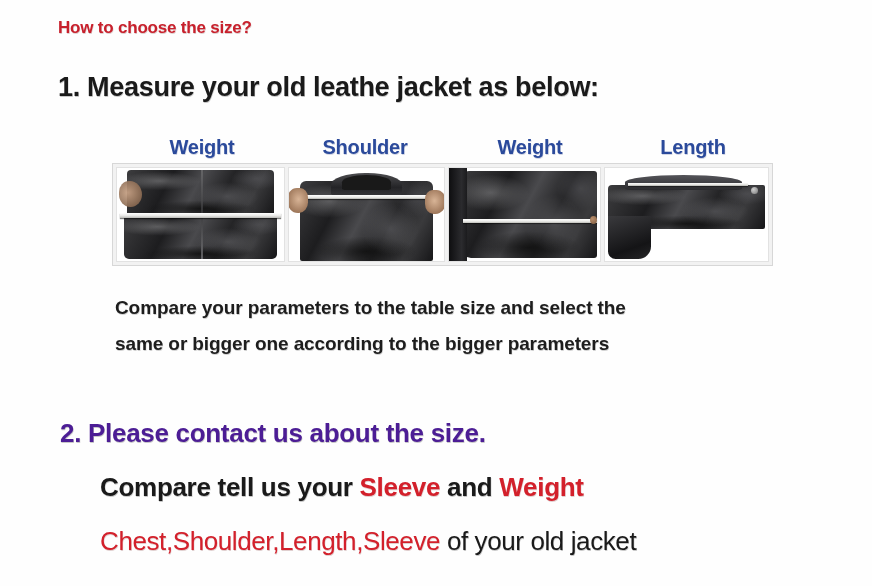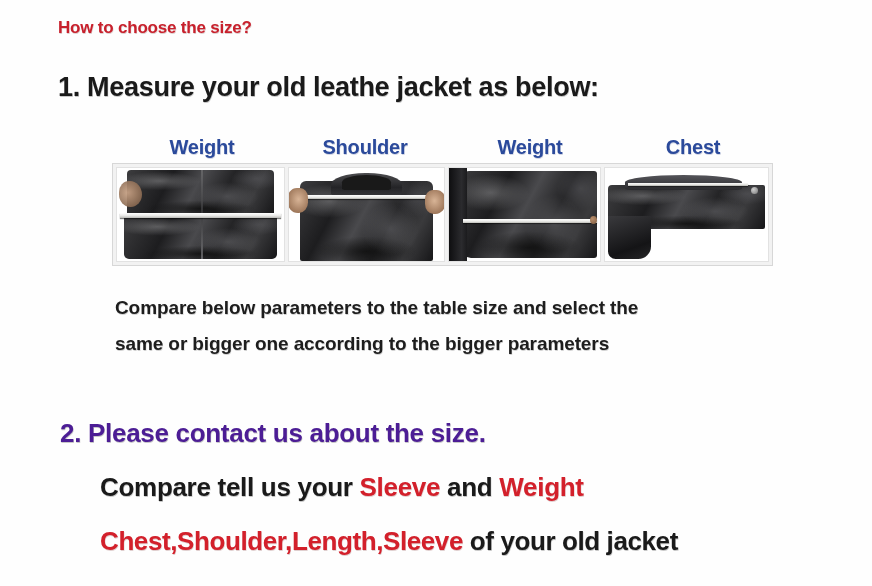--- a/index.html
+++ b/index.html
@@ -267,40 +267,40 @@
     color: #1a1a1a;
     letter-spacing: -0.3px;
     text-shadow: 0.5px 0.5px 0px rgba(120,120,120,0.4);
     white-space: nowrap;
   }
   #line-measures {
     position: absolute;
     left: 100px;
     top: 526px;
     font-size: 26px;
-    font-weight: bold;
+    font-weight: normal;
     color: #1a1a1a;
     letter-spacing: -0.4px;
     text-shadow: 0.5px 0.5px 0px rgba(120,120,120,0.4);
     white-space: nowrap;
   }
   .red { color: #d3202b; text-shadow: 0.5px 0.5px 0px rgba(170,120,120,0.35); }
 </style>
 </head>
 <body>
 
 <div id="title">How to choose the size?</div>
 
 <div id="step1">1. Measure your old leathe jacket as below:</div>
 
 <div id="labels">
   <div class="meas-label" style="left:90px;">Weight</div>
   <div class="meas-label" style="left:253px;">Shoulder</div>
   <div class="meas-label" style="left:418px;">Weight</div>
-  <div class="meas-label" style="left:581px;">Chest</div>
+  <div class="meas-label" style="left:581px;">Length</div>
 </div>
 
 <div id="photo-strip">
 
   <div class="photo chest">
     <div class="leather body-upper"></div>
     <div class="leather body-lower"></div>
     <div class="zipper"></div>
     <div class="tape"></div>
     <div class="hand"></div>
@@ -326,21 +326,21 @@
     <div class="leather arm"></div>
     <div class="shoulder-top"></div>
     <div class="cuff"></div>
     <div class="tape"></div>
     <div class="knob"></div>
   </div>
 
 </div>
 
 <div id="para">
-  <div>Compare below parameters to the table size and select the</div>
+  <div>Compare your parameters to the table size and select the</div>
   <div>same or bigger one according to the bigger parameters</div>
 </div>
 
 <div id="step2">2. Please contact us about the size.</div>
 
 <div id="line-hw"><span>Compare tell us your </span><span class="red">Sleeve</span><span> and </span><span class="red">Weight</span></div>
 
 <div id="line-measures"><span class="red">Chest,Shoulder,Length,Sleeve</span><span> of your old jacket</span></div>
 
 </body></html>

